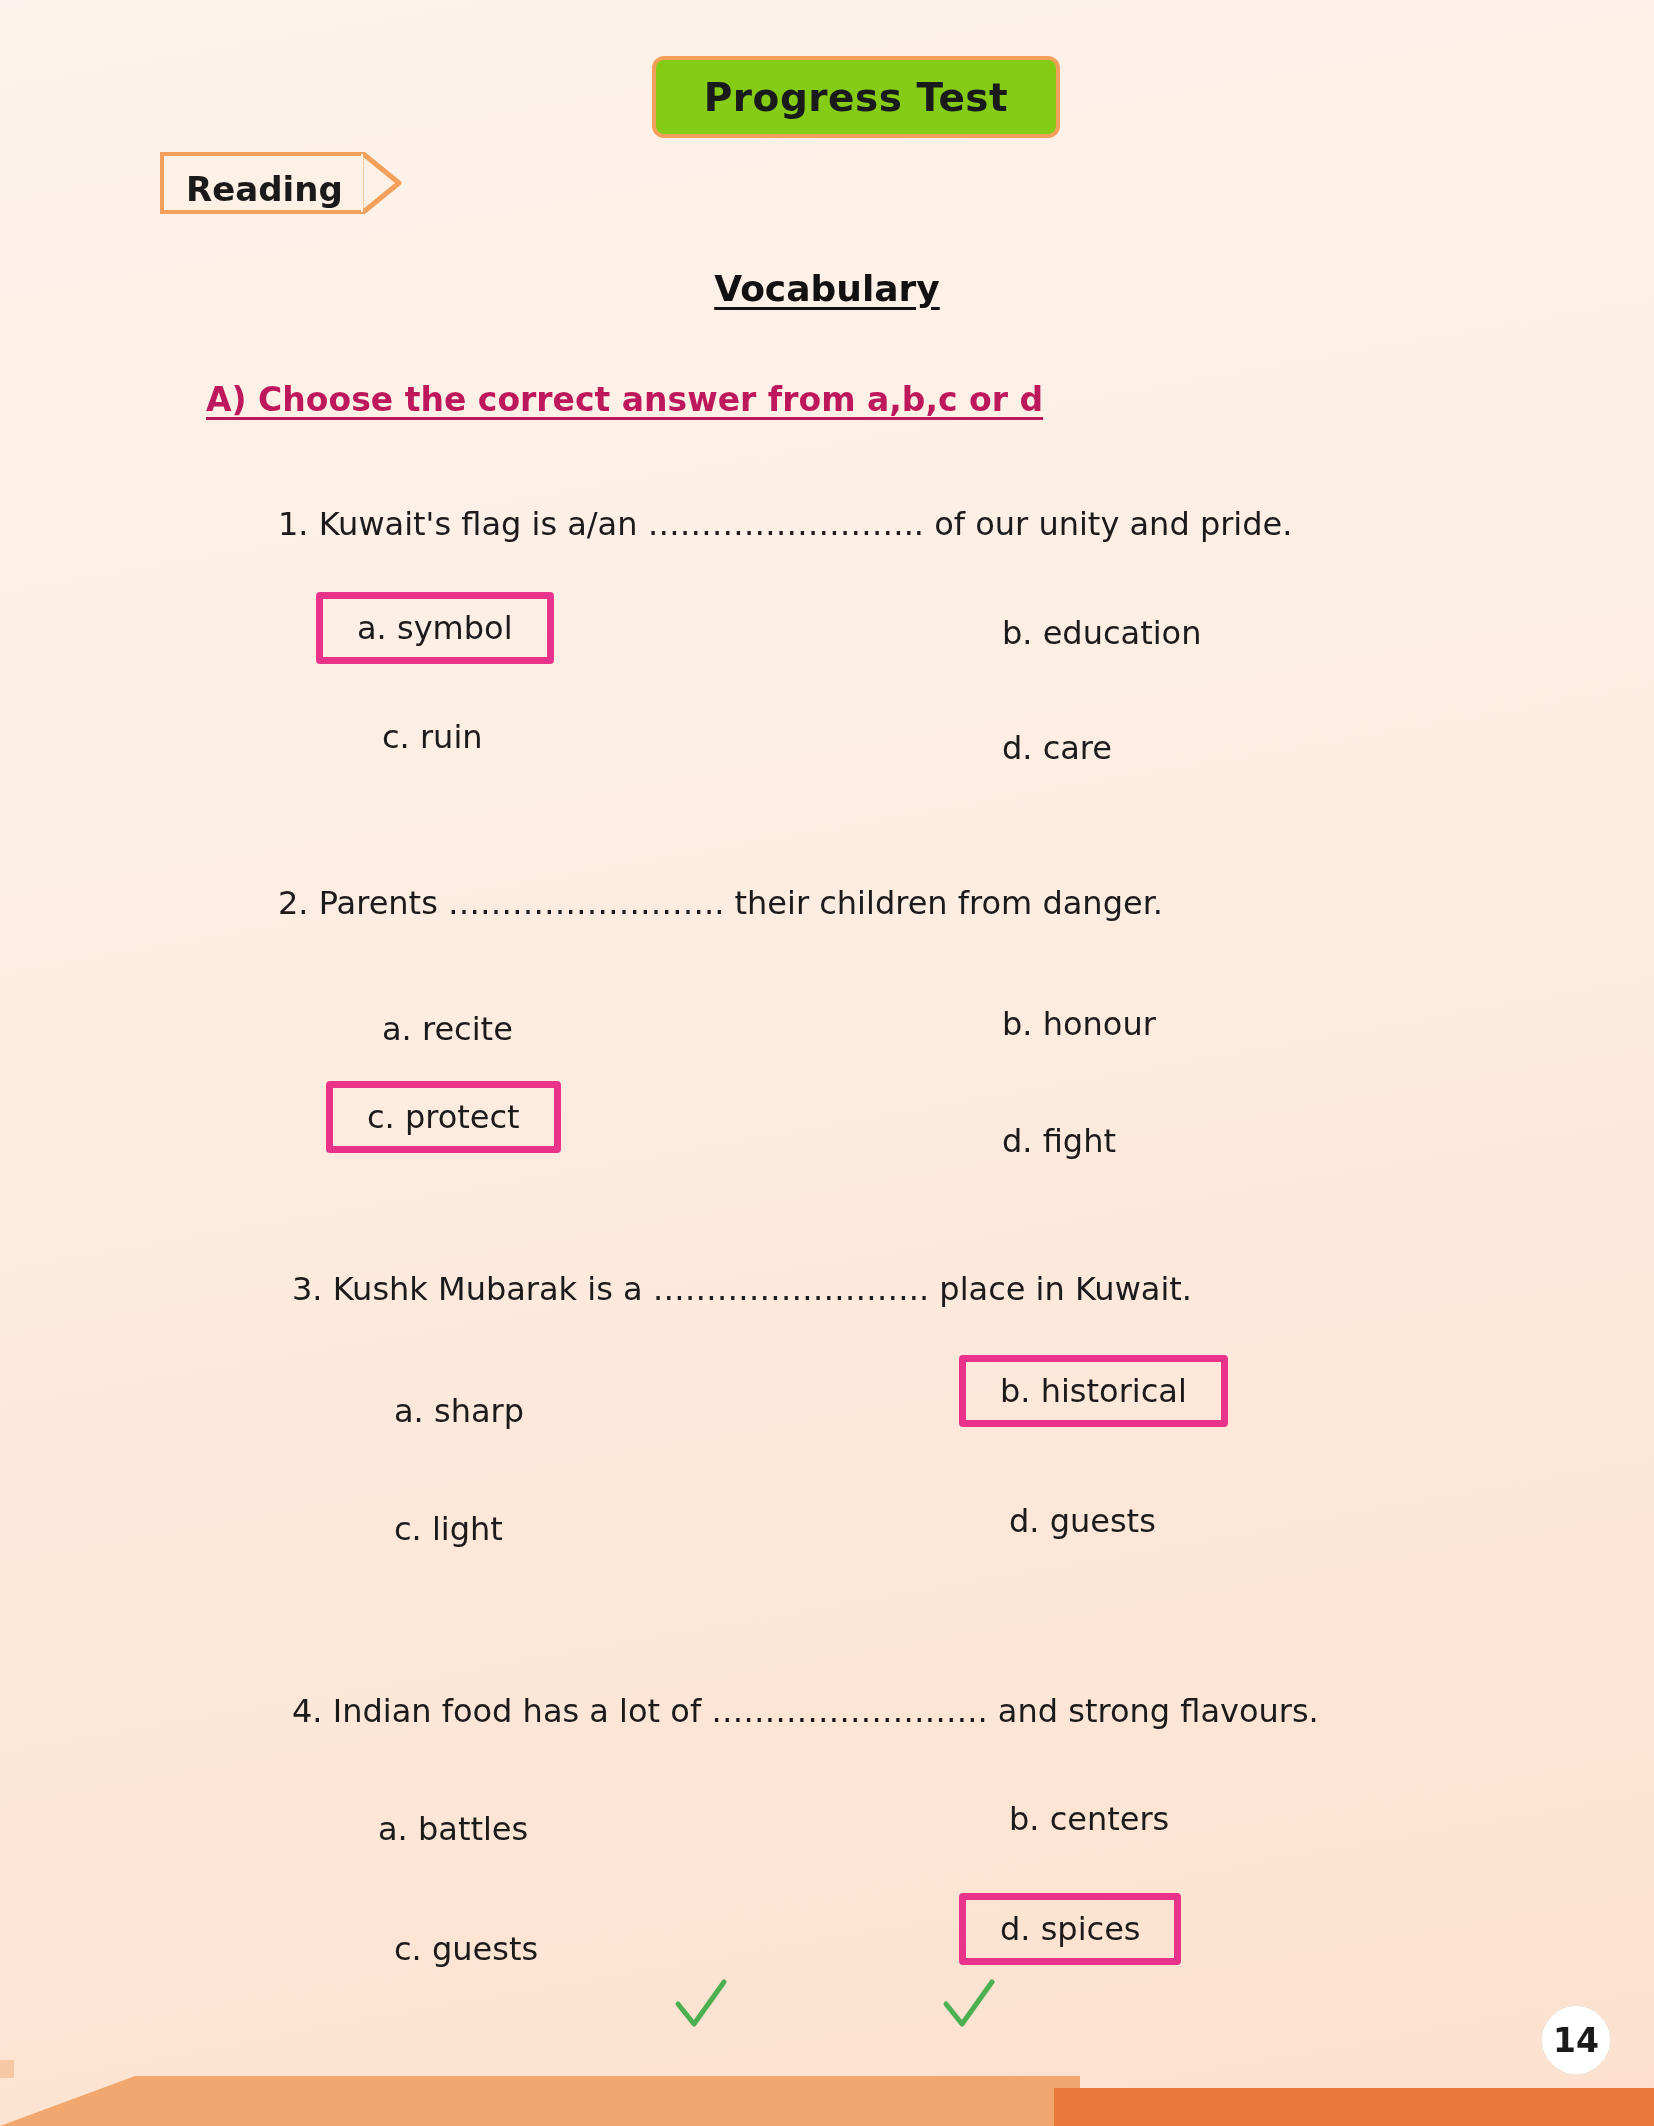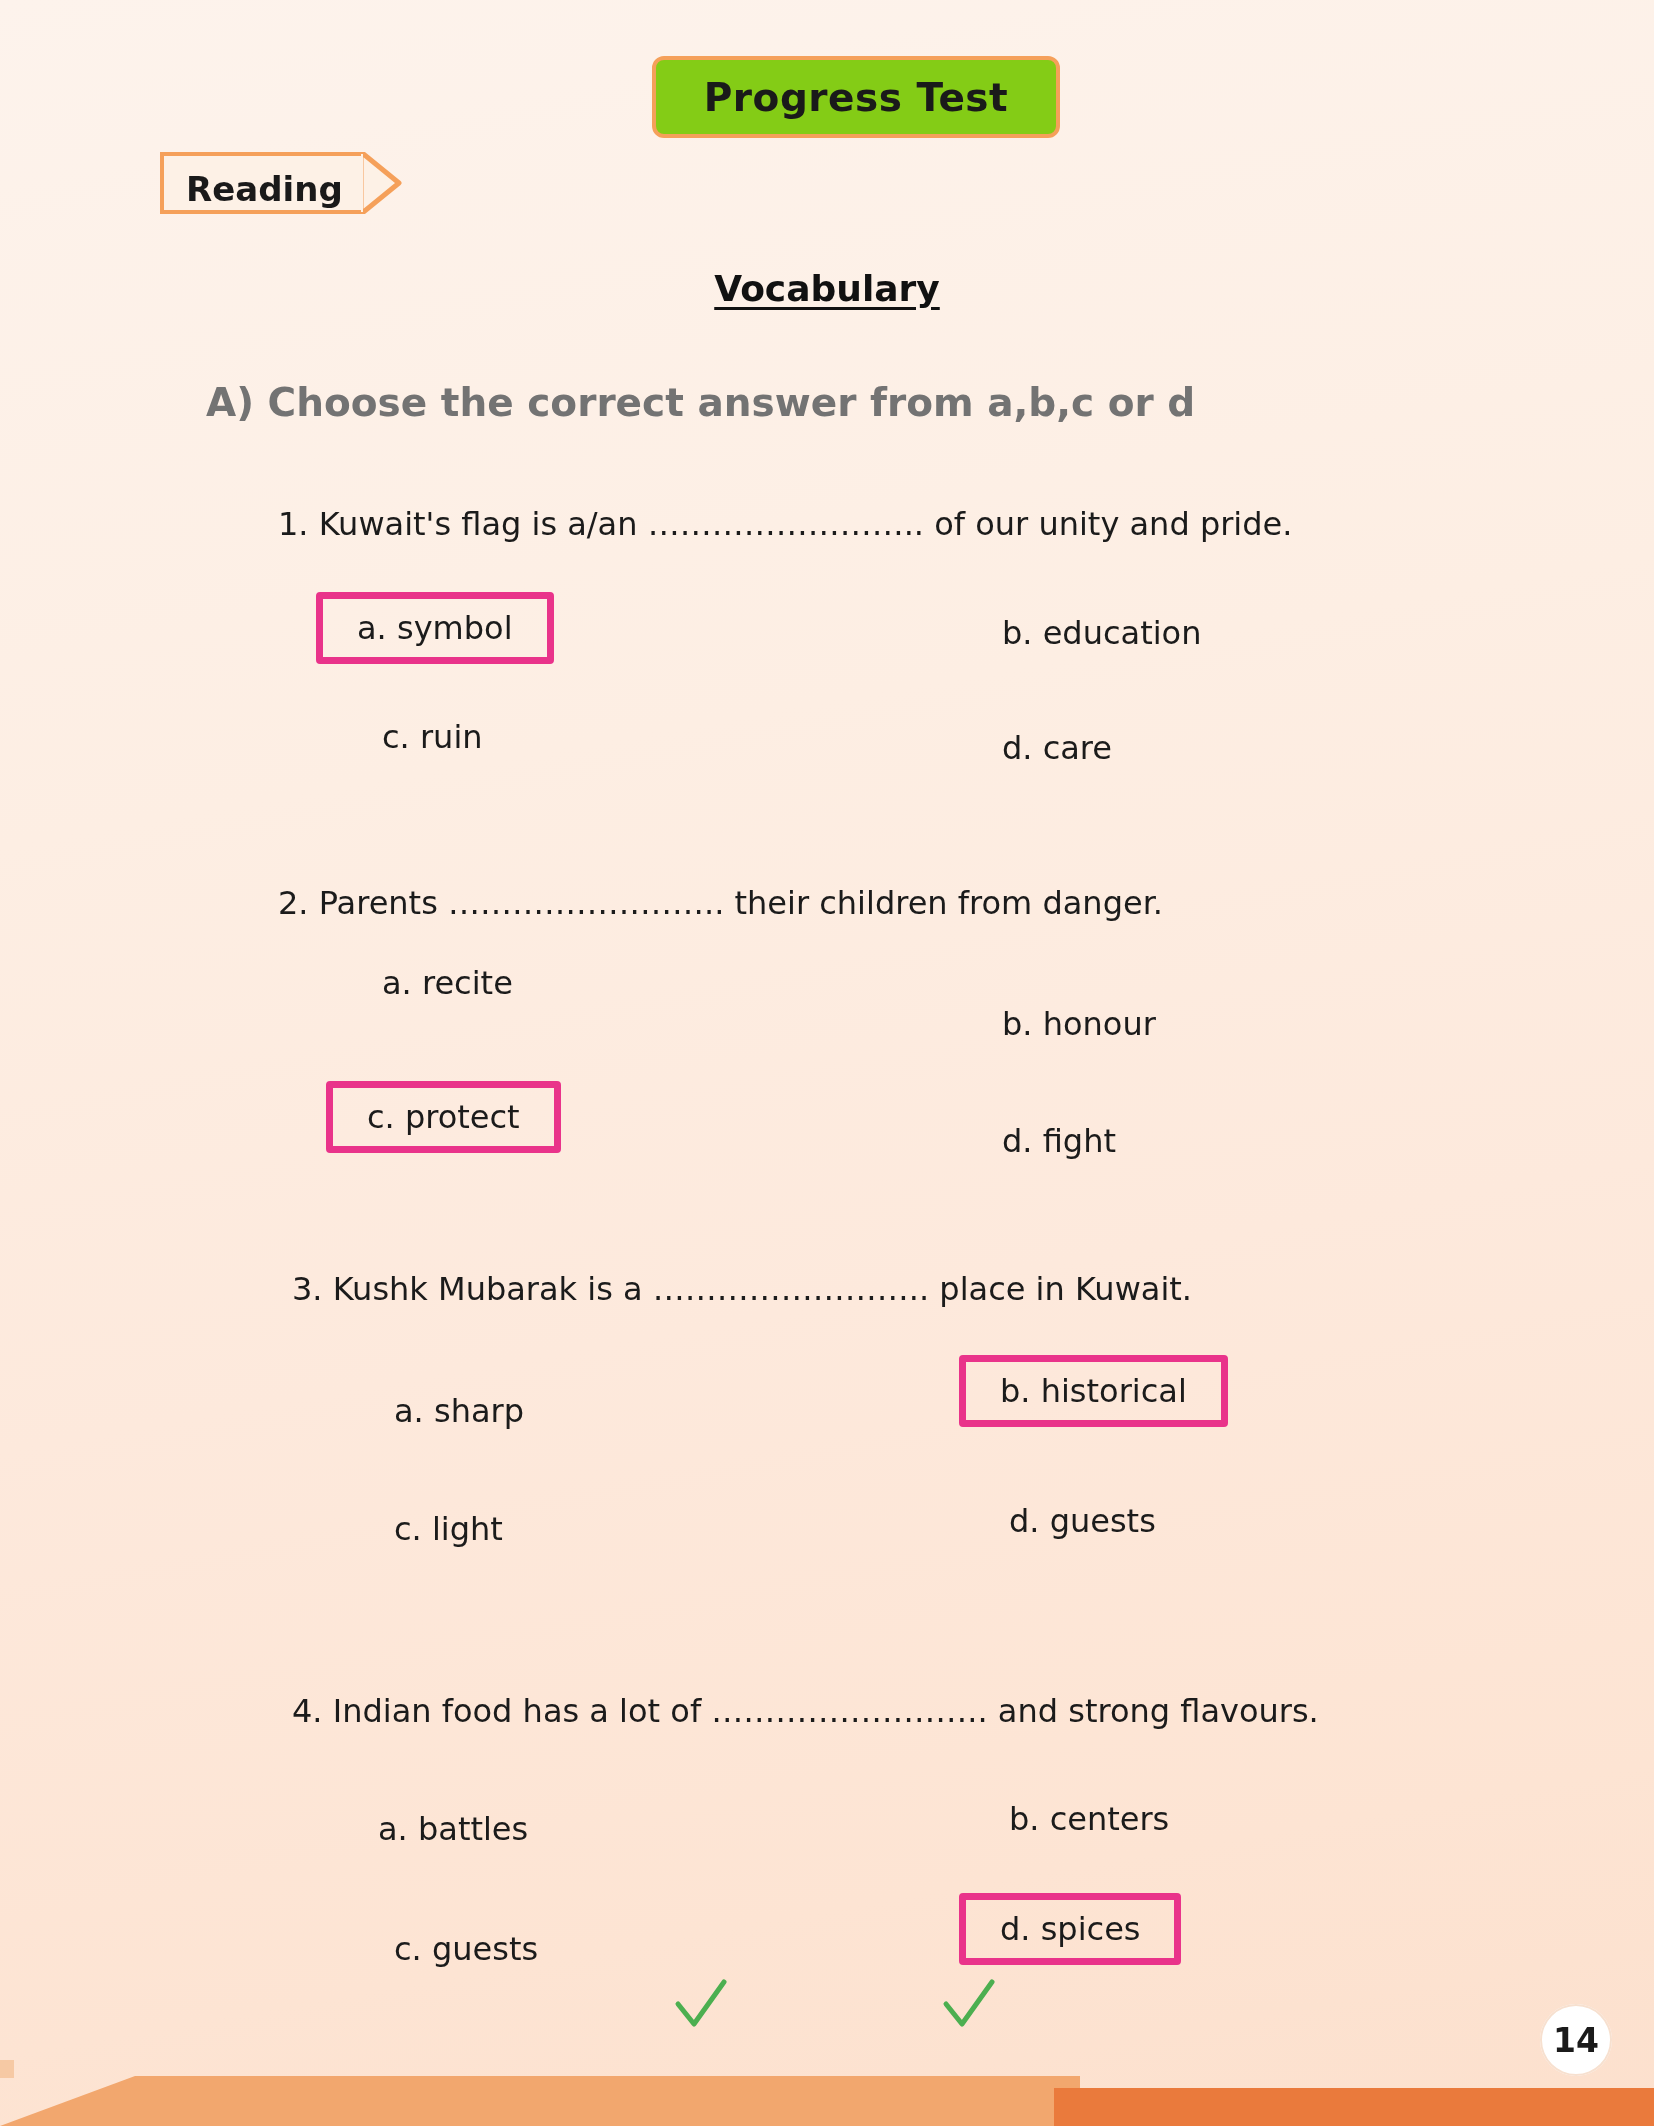--- a/index.html
+++ b/index.html
@@ -76,23 +76,24 @@
     font-weight: bold;
     color: #111;
     text-decoration: underline;
     text-underline-offset: 6px;
   }
 
   .instruction {
     position: absolute;
     left: 206px;
     top: 380px;
-    font-size: 39px;
-    font-weight: bold;
-    color: #737373;
+    font-size: 33px;
+    font-weight: bold;
+    color: #be185d;
+    text-decoration: underline;
     text-underline-offset: 6px;
   }
 
   
   .question {
     position: absolute;
     left: 0;
     width: 100%;
   }
   .q-stem {
@@ -199,21 +200,21 @@
 <div class="question">
   <div class="q-stem" style="left:278px; top:505px;">1. Kuwait's flag is a/an …………………….. of our unity and pride.</div>
   <div class="opt boxed" style="left:316px; top:592px;">a. symbol</div>
   <div class="opt" style="left:968px; top:604px;">b. education</div>
   <div class="opt" style="left:348px; top:708px;">c. ruin</div>
   <div class="opt" style="left:968px; top:719px;">d. care</div>
 </div>
 
 <div class="question">
   <div class="q-stem" style="left:278px; top:884px;">2. Parents …………………….. their children from danger.</div>
-  <div class="opt" style="left:348px; top:954px;">a. recite</div>
+  <div class="opt" style="left:348px; top:1000px;">a. recite</div>
   <div class="opt" style="left:968px; top:995px;">b. honour</div>
   <div class="opt boxed" style="left:326px; top:1081px;">c. protect</div>
   <div class="opt" style="left:968px; top:1112px;">d. fight</div>
 </div>
 
 <div class="question">
   <div class="q-stem" style="left:292px; top:1270px;">3. Kushk Mubarak is a …………………….. place in Kuwait.</div>
   <div class="opt" style="left:360px; top:1382px;">a. sharp</div>
   <div class="opt boxed" style="left:959px; top:1355px;">b. historical</div>
   <div class="opt" style="left:360px; top:1500px;">c. light</div>

